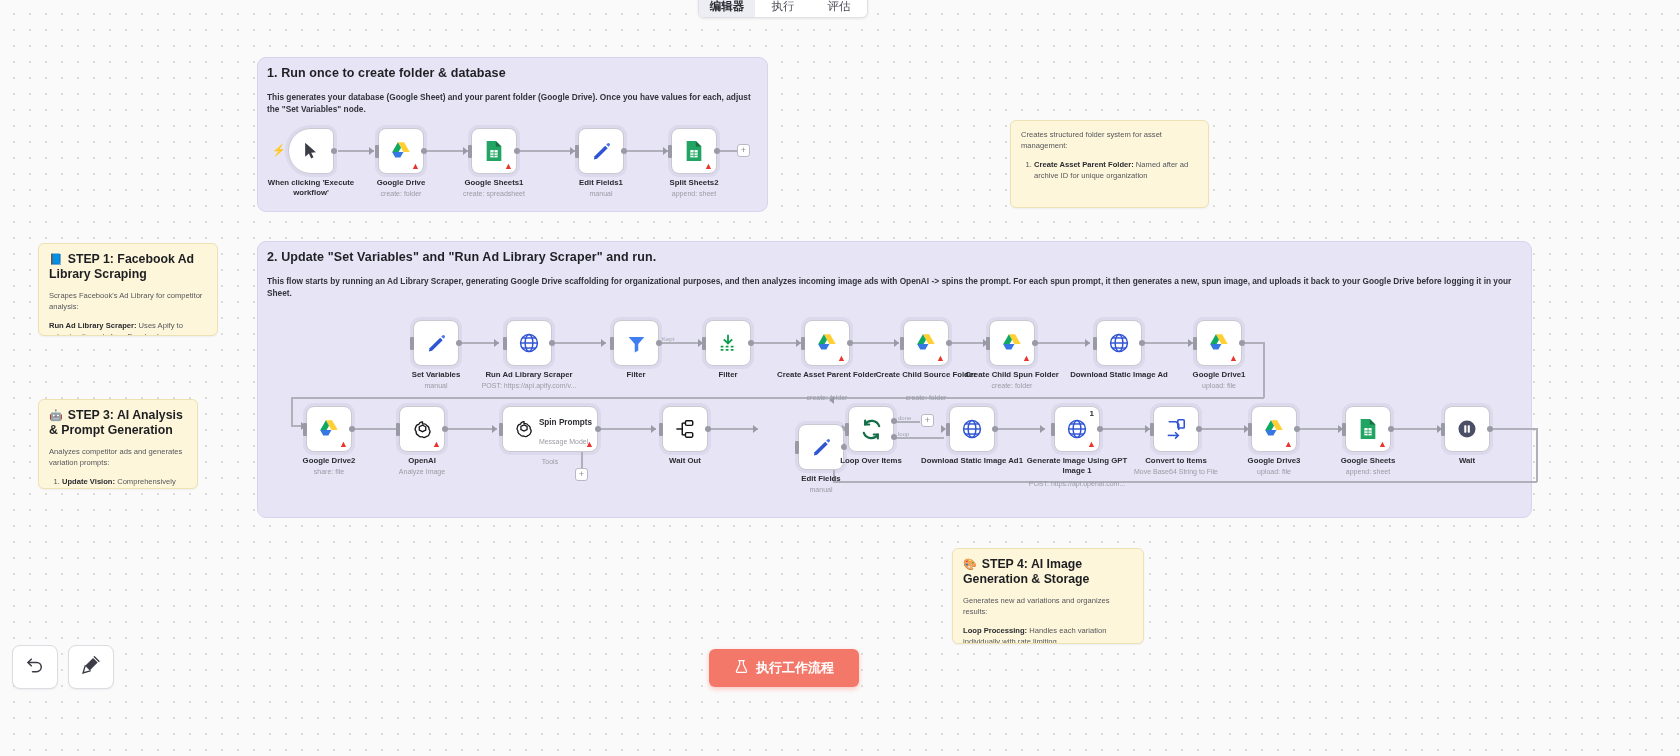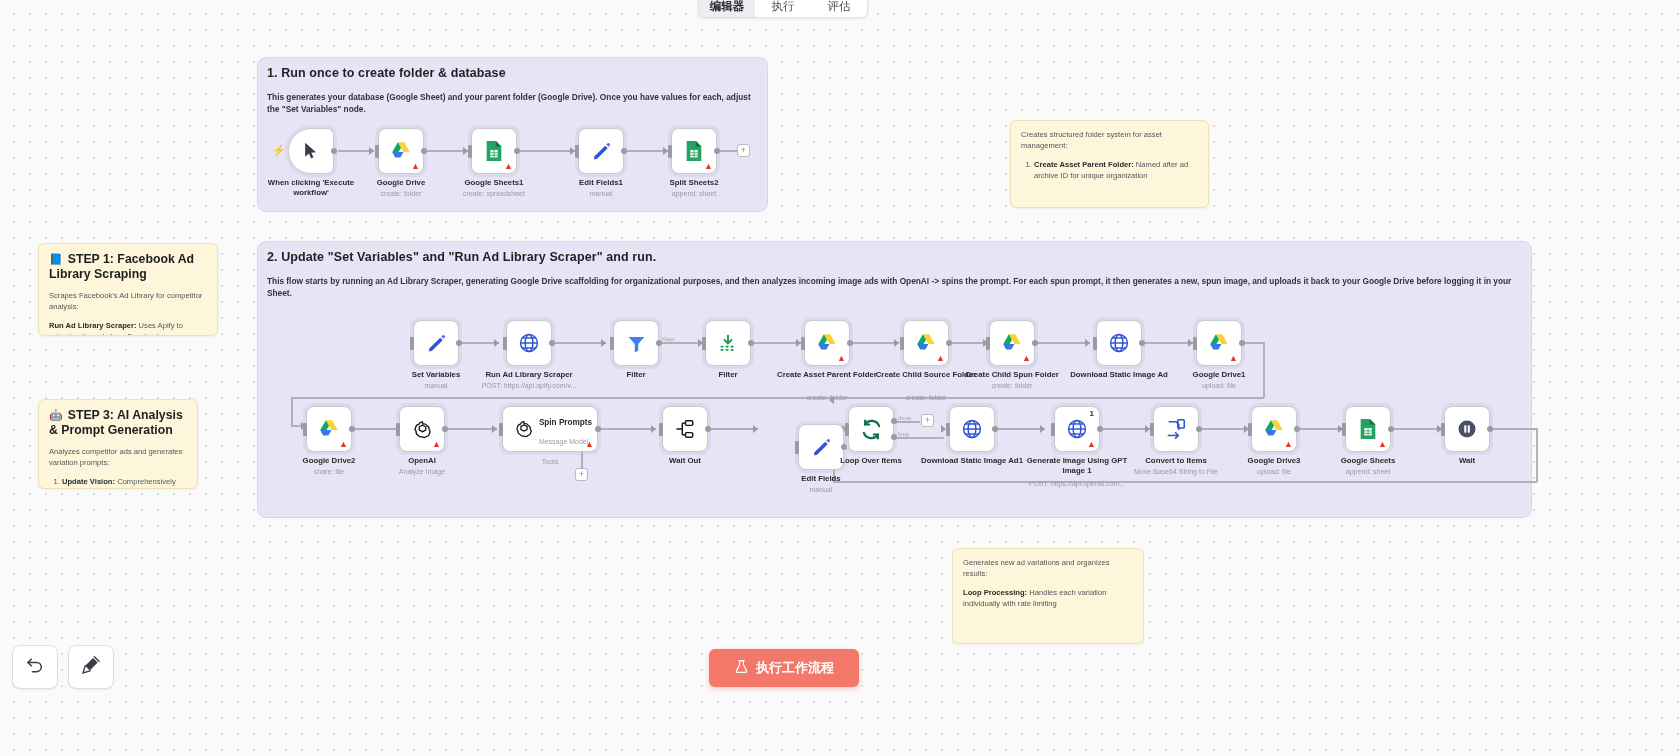--- a/index.html
+++ b/index.html
@@ -702,20 +702,21 @@
           <rect x="12.8" y="8" width="2.3" height="8" rx="0.6" fill="#fff"></rect>
         </svg>
     </span>
   </div>
   <div class="label">Wait</div>
   <div class="inport" style="left:-3px; top:17px;"></div>
   <div class="dot" style="left:43px; top:20px;"></div>
 </div>
 
 <div class="sticky" style="left:952px; top:548px; width:192px; height:96px;">
+  <h3><span class="emoji">🎨</span><span>STEP 4: AI Image Generation &amp; Storage</span></h3>
   <p>Generates new ad variations and organizes results:</p>
   <p style="margin-bottom:2px;"><b>Loop Processing:</b><span> Handles each variation individually with rate limiting</span></p>
 
 </div>
 
 <div class="ctrlbtn" style="left:12px; top:645px;">
   <span>
     <svg width="20" height="20" viewBox="0 0 24 24" fill="none" stroke="#3c3c46" stroke-width="1.8" stroke-linecap="round">
         <path d="M4 9h10a5.5 5.5 0 0 1 0 11H9"></path>
         <path d="M7.5 5 3.5 9l4 4"></path>

